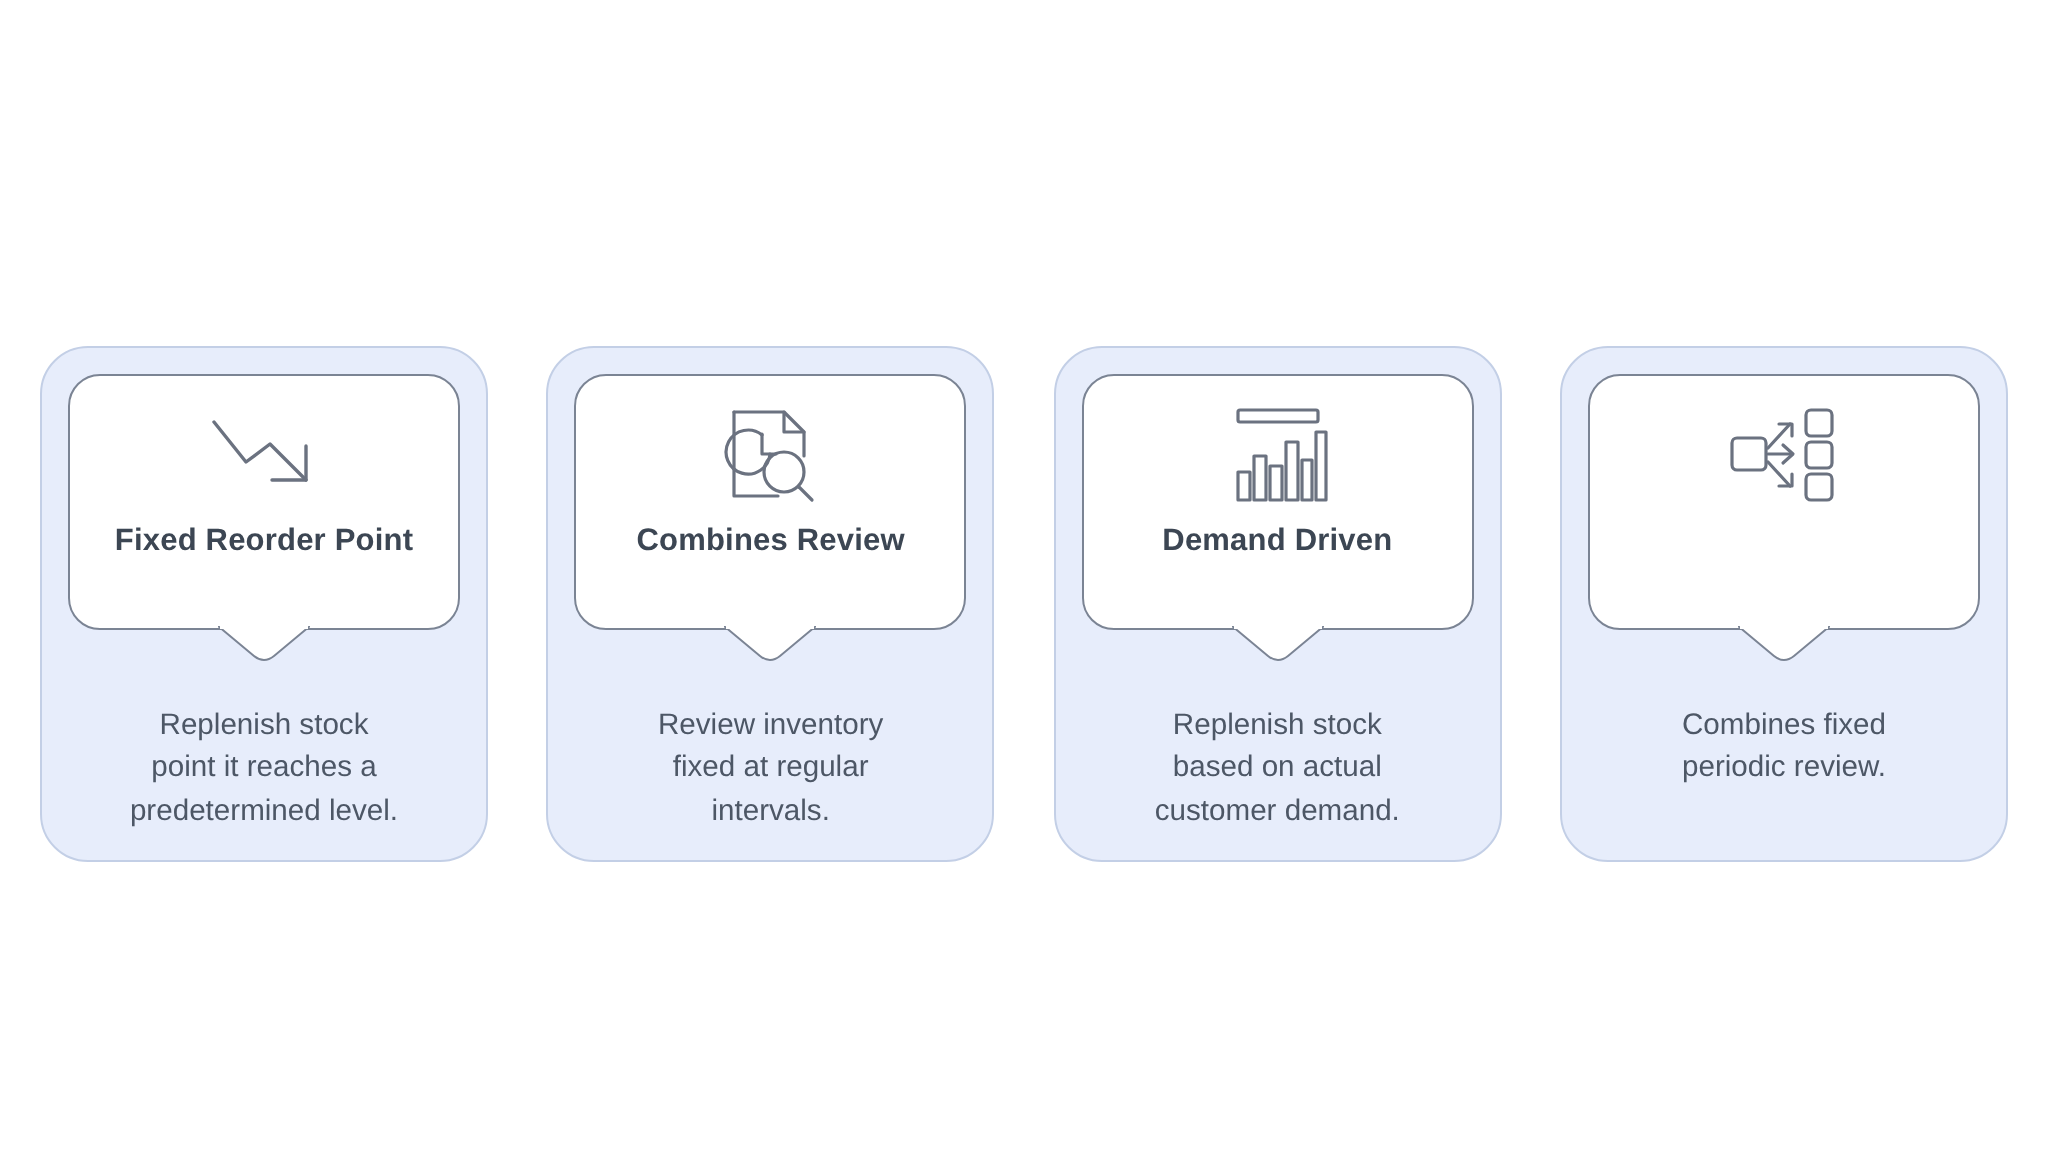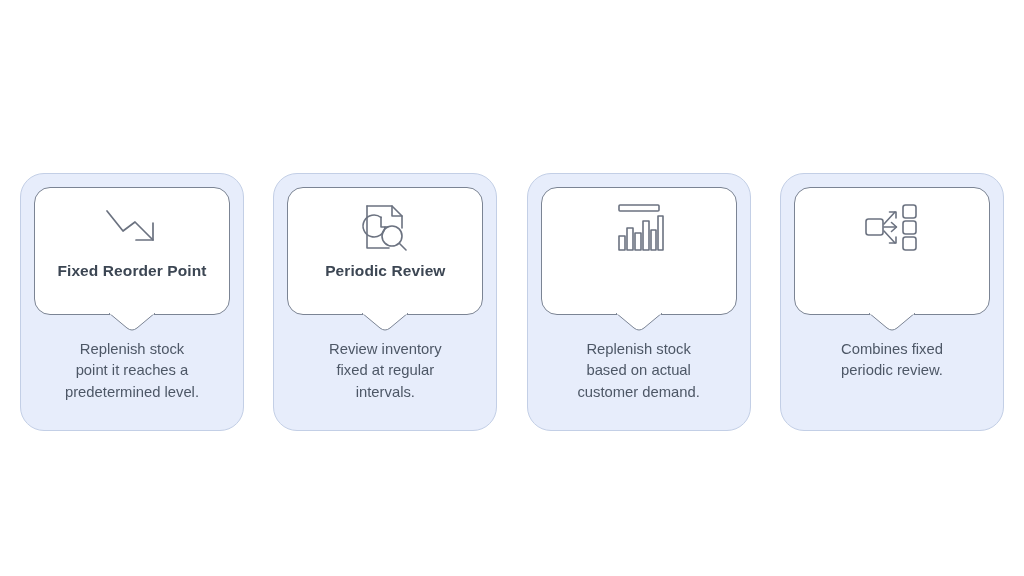--- a/index.html
+++ b/index.html
@@ -85,21 +85,21 @@
     font-weight: bold;
     color: #3c4653;
     letter-spacing: 0.1px;
     text-align: center;
     line-height: 1.2;
     margin-top: 4px;
     padding: 0 8px;
   }
 
   .card-desc {
-    margin-top: 24px;
+    margin-top: 38px;
     width: 188px;
     text-align: center;
     font-size: 14.8px;
     line-height: 1.45;
     color: #4d5766;
     font-weight: normal;
   }
 </style>
 </head>
 <body>
@@ -138,21 +138,21 @@
           <svg width="52" height="52" viewBox="0 0 52 52" fill="none" stroke="#6b7280" stroke-width="1.6" stroke-linecap="round" stroke-linejoin="round">
             <path d="M8 5 L33 5 L43 15 L43 27"></path>
             <path d="M8 5 L8 47 L30 47"></path>
             <path d="M33 5 L33 15 L43 15"></path>
             <path d="M26 26 A11 11 0 1 1 22 16.5"></path>
             <path d="M22 16 L22 26 L29 26"></path>
             <circle cx="33" cy="35" r="10"></circle>
             <path d="M40.5 42.5 L47 49"></path>
           </svg>
         </div>
-        <div class="card-title">Periodic Review</div>
+        <div class="card-title">Combines Review</div>
         <div class="bubble-tail">
           <svg width="46" height="19" viewBox="0 0 46 19" fill="none">
             <path d="M0 0 L18 15 Q23 19 28 15 L46 0 Z" fill="#ffffff"></path>
             <path d="M0 0 L18 15 Q23 19 28 15 L46 0" stroke="#7b8494" stroke-width="1" fill="none" stroke-linecap="round" stroke-linejoin="round"></path>
             <path d="M1 0.5 L45 0.5" stroke="#ffffff" stroke-width="2"></path>
           </svg>
         </div>
       </div>
       <div class="card-desc">
         <div>Review inventory</div>
@@ -167,20 +167,21 @@
           <svg width="52" height="50" viewBox="0 0 52 50" fill="none" stroke="#6b7280" stroke-width="1.6" stroke-linejoin="round">
             <rect x="6" y="3" width="40" height="6" rx="1"></rect>
             <rect x="6" y="34" width="6" height="14"></rect>
             <rect x="14" y="26" width="6" height="22"></rect>
             <rect x="22" y="31" width="6" height="17"></rect>
             <rect x="30" y="19" width="6" height="29"></rect>
             <rect x="38" y="28" width="5" height="20"></rect>
             <rect x="45" y="14" width="5" height="34"></rect>
           </svg>
         </div>
+        <div class="card-title">Demand Driven</div>
         <div class="bubble-tail">
           <svg width="46" height="19" viewBox="0 0 46 19" fill="none">
             <path d="M0 0 L18 15 Q23 19 28 15 L46 0 Z" fill="#ffffff"></path>
             <path d="M0 0 L18 15 Q23 19 28 15 L46 0" stroke="#7b8494" stroke-width="1" fill="none" stroke-linecap="round" stroke-linejoin="round"></path>
             <path d="M1 0.5 L45 0.5" stroke="#ffffff" stroke-width="2"></path>
           </svg>
         </div>
       </div>
       <div class="card-desc">
         <div>Replenish stock</div>

